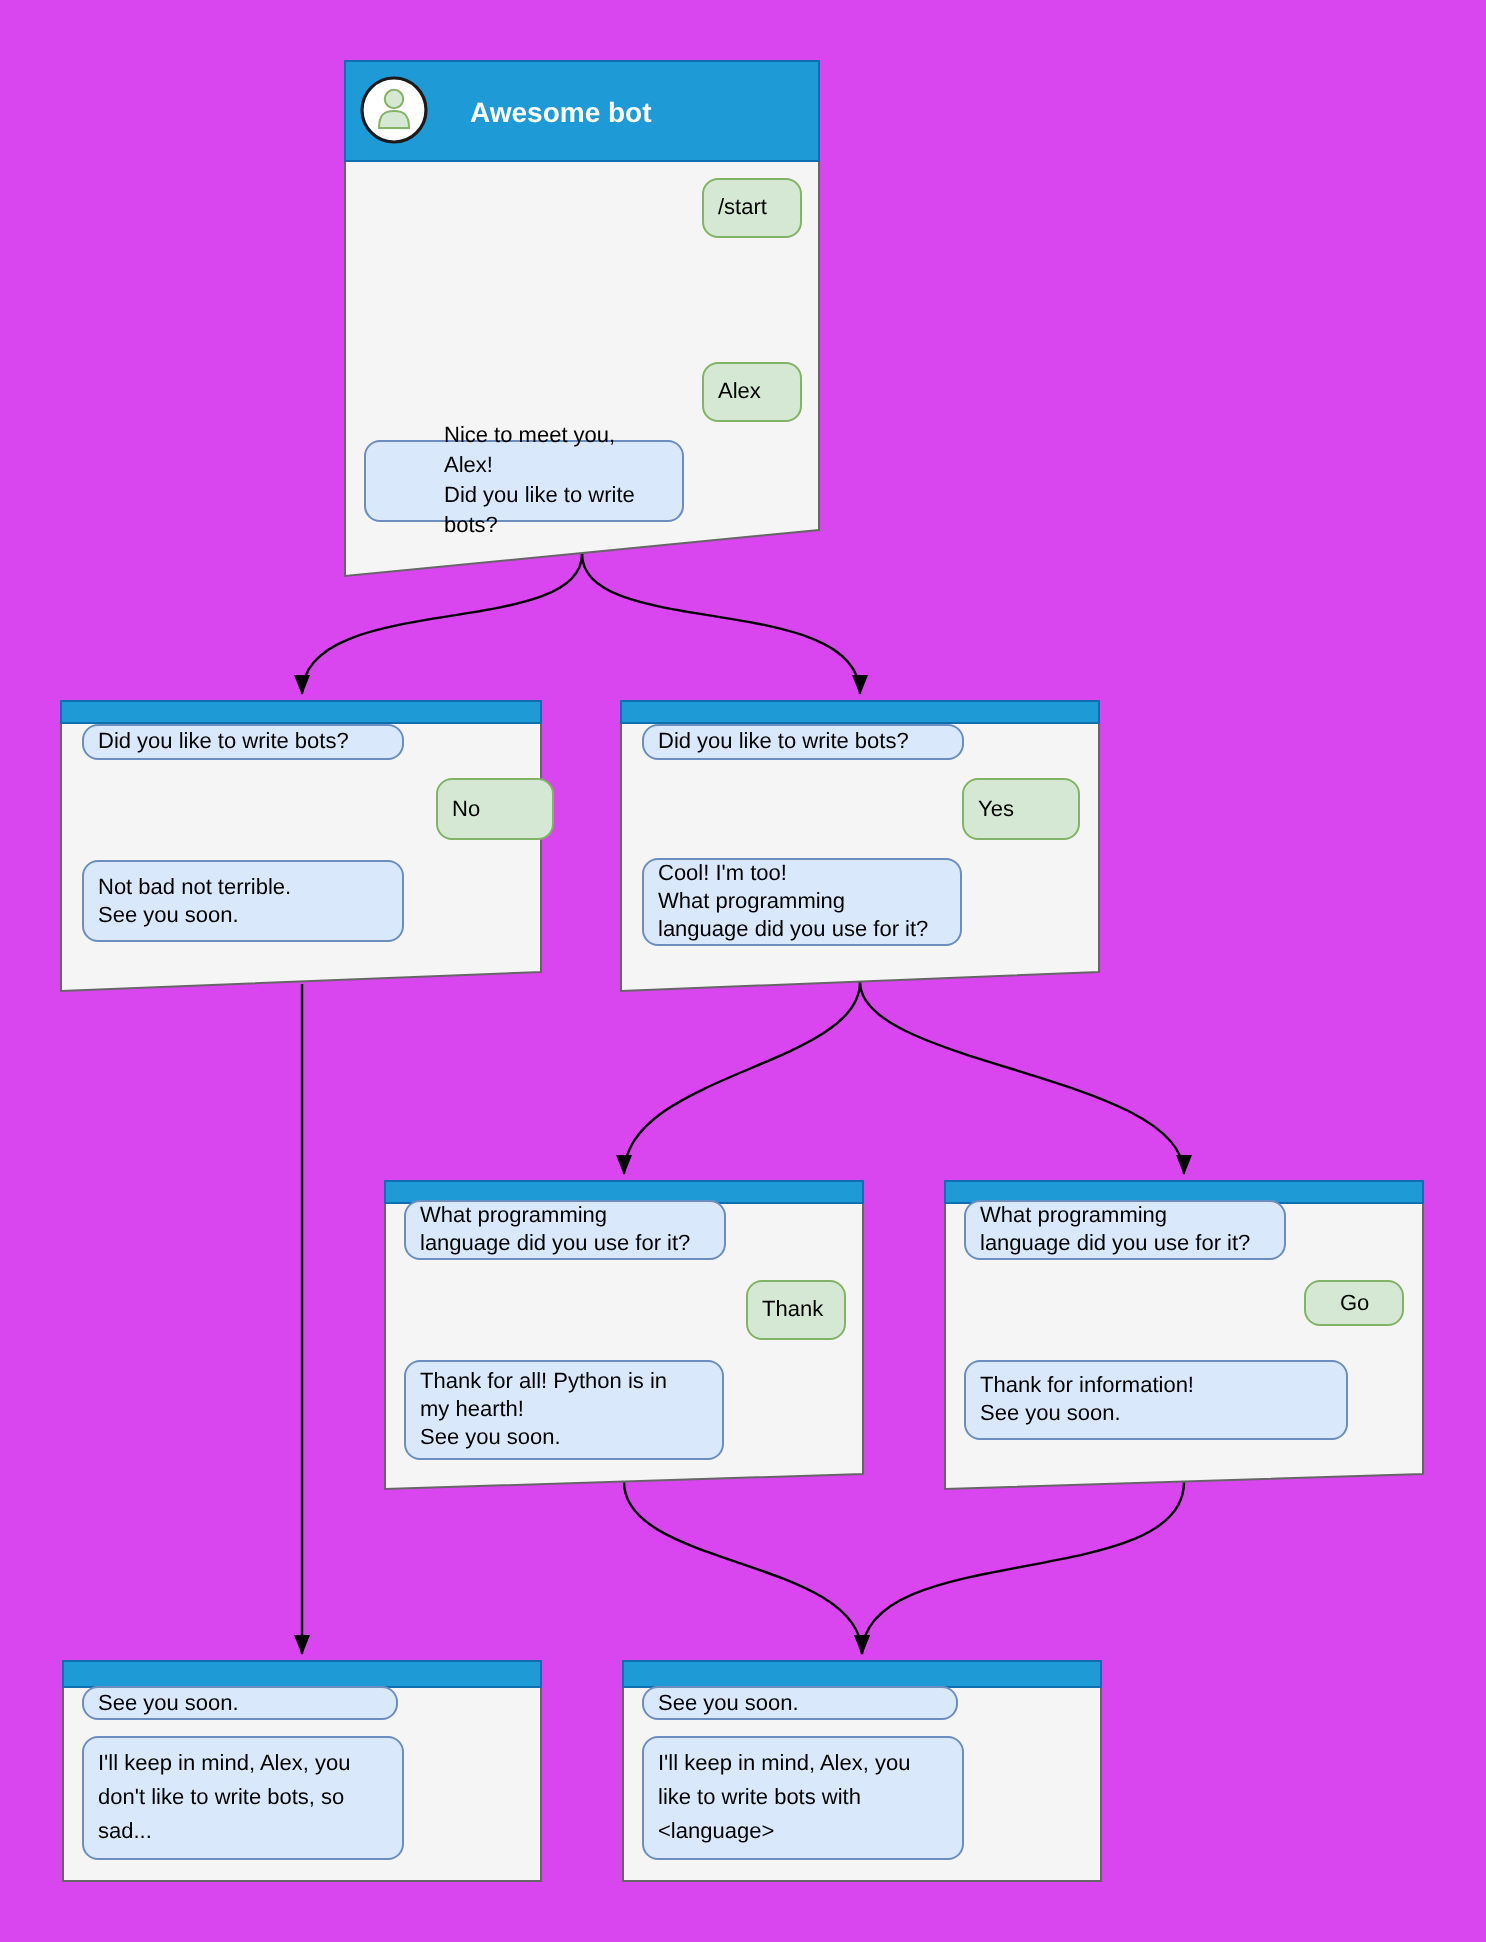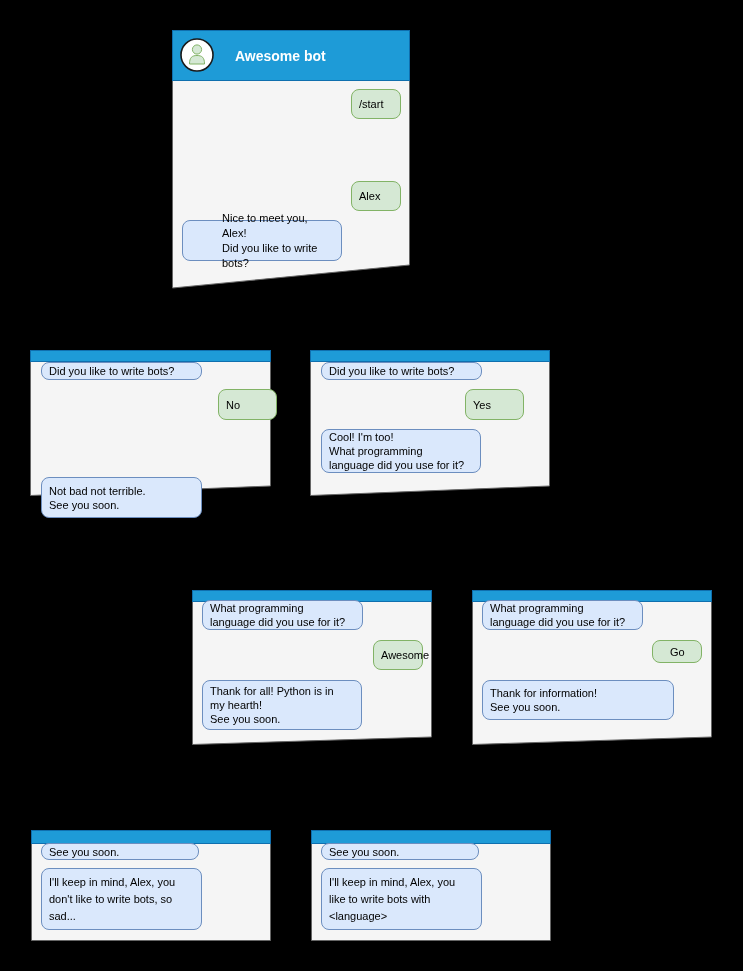--- a/index.html
+++ b/index.html
@@ -1,18 +1,18 @@
 <!DOCTYPE html>
 <html style="--headerBar: #1E9BD7; --headerBarBorder: #0F6FAE; --windowFill: #F5F5F5; --windowBorder: #666666; --botBubbleFill: #DAE8FC; --botBubbleBorder: #6C8EBF; --userBubbleFill: #D5E8D4; --userBubbleBorder: #82B366; --arrow: #000000; --titleText: #FFFFFF; --avatarFill: #FFFFFF; --avatarPerson: #D5E8D4; --avatarPersonBorder: #82B366;"><head>
 <meta charset="utf-8">
 <style>
   html,body { margin:0; padding:0; background:#ffffff; }
   #canvas {
     position:relative; width:743px; height:971px;
-    font-family:"Liberation Sans", sans-serif; background:#000000; overflow:hidden;
+    font-family:"Liberation Sans", sans-serif; background:#d946ef; overflow:hidden;
   }
   .window { position:absolute; }
   .shell  { position:absolute; left:0; top:0; overflow:visible; display:block; }
   .win-body   { fill:var(--windowFill); stroke:var(--windowBorder); stroke-width:1; }
   .titlebar   { fill:var(--headerBar); stroke:var(--headerBarBorder); stroke-width:1; }
   .avatar-circle { fill:var(--avatarFill); stroke:#1a1a1a; stroke-width:1.6; }
   .person     { fill:var(--avatarPerson); stroke:var(--avatarPersonBorder); stroke-width:1; }
   .title {
     position:absolute; color:var(--titleText); font-size:14px; font-weight:bold;
     line-height:14px; white-space:nowrap;
@@ -68,44 +68,44 @@
 Did you like to write bots?</div>
   </div>
 
   <div class="window" style="left:30px; top:350px; width:241px; height:146px;">
     <svg class="shell" width="241" height="146" viewBox="0 0 241 146">
       <polygon class="win-body" points="0.5,0.5 240.5,0.5 240.5,136 0.5,145.5"></polygon>
       <rect class="titlebar" x="0.5" y="0.5" width="240" height="11"></rect>
     </svg>
     <div class="bubble bot" style="left:11px;  top:12px; width:161px; height:18px;">Did you like to write bots?</div>
     <div class="bubble user" style="left:188px; top:39px; width:59px;  height:31px;">No</div>
-    <div class="bubble bot" style="left:11px;  top:80px; width:161px; height:41px;margin-top:47px;">Not bad not terrible.
+    <div class="bubble bot" style="left:11px;  top:80px; width:161px; height:41px;">Not bad not terrible.
 See you soon.</div>
   </div>
 
   <div class="window" style="left:310px; top:350px; width:240px; height:146px;">
     <svg class="shell" width="240" height="146" viewBox="0 0 240 146">
       <polygon class="win-body" points="0.5,0.5 239.5,0.5 239.5,136 0.5,145.5"></polygon>
       <rect class="titlebar" x="0.5" y="0.5" width="239" height="11"></rect>
     </svg>
     <div class="bubble bot" style="left:11px;  top:12px; width:161px; height:18px;">Did you like to write bots?</div>
-    <div class="bubble user" style="left:155px; top:39px; width:59px;  height:31px;">Yes</div>
+    <div class="bubble user" style="left:171px; top:39px; width:59px;  height:31px;">Yes</div>
     <div class="bubble bot" style="left:11px;  top:79px; width:160px; height:44px;">Cool! I'm too!
 What programming
 language did you use for it?</div>
   </div>
 
   <div class="window" style="left:192px; top:590px; width:240px; height:155px;">
     <svg class="shell" width="240" height="155" viewBox="0 0 240 155">
       <polygon class="win-body" points="0.5,0.5 239.5,0.5 239.5,147 0.5,154.5"></polygon>
       <rect class="titlebar" x="0.5" y="0.5" width="239" height="11"></rect>
     </svg>
     <div class="bubble bot" style="left:10px;  top:10px; width:161px; height:30px;">What programming
 language did you use for it?</div>
-    <div class="bubble user" style="left:181px; top:50px; width:50px;  height:30px;">Awesome</div>
+    <div class="bubble user" style="left:181px; top:50px; width:50px;  height:30px;">Thank</div>
     <div class="bubble bot" style="left:10px;  top:90px; width:160px; height:50px;">Thank for all! Python is in
 my hearth!
 See you soon.</div>
   </div>
 
   <div class="window" style="left:472px; top:590px; width:240px; height:155px;">
     <svg class="shell" width="240" height="155" viewBox="0 0 240 155">
       <polygon class="win-body" points="0.5,0.5 239.5,0.5 239.5,147 0.5,154.5"></polygon>
       <rect class="titlebar" x="0.5" y="0.5" width="239" height="11"></rect>
     </svg>

